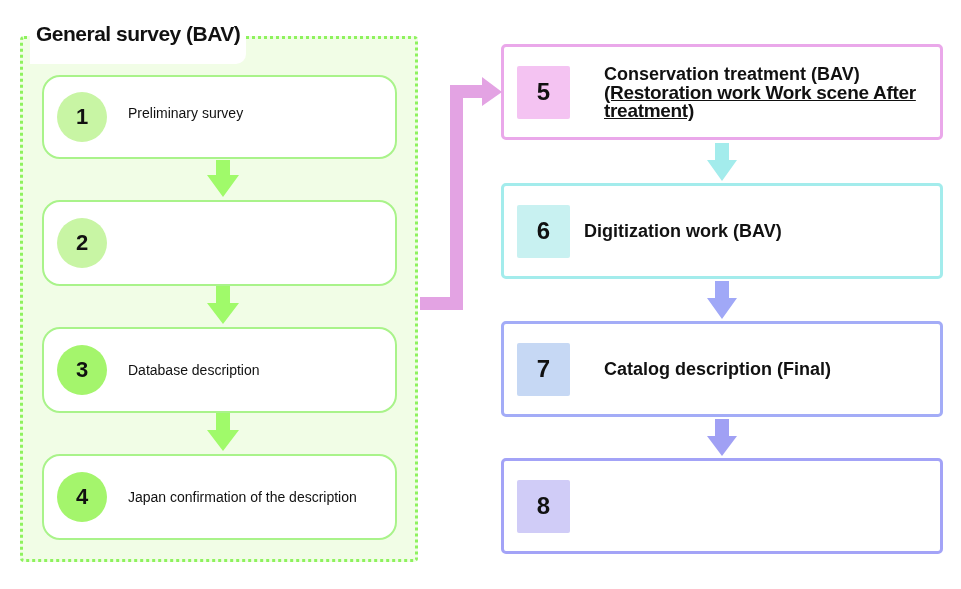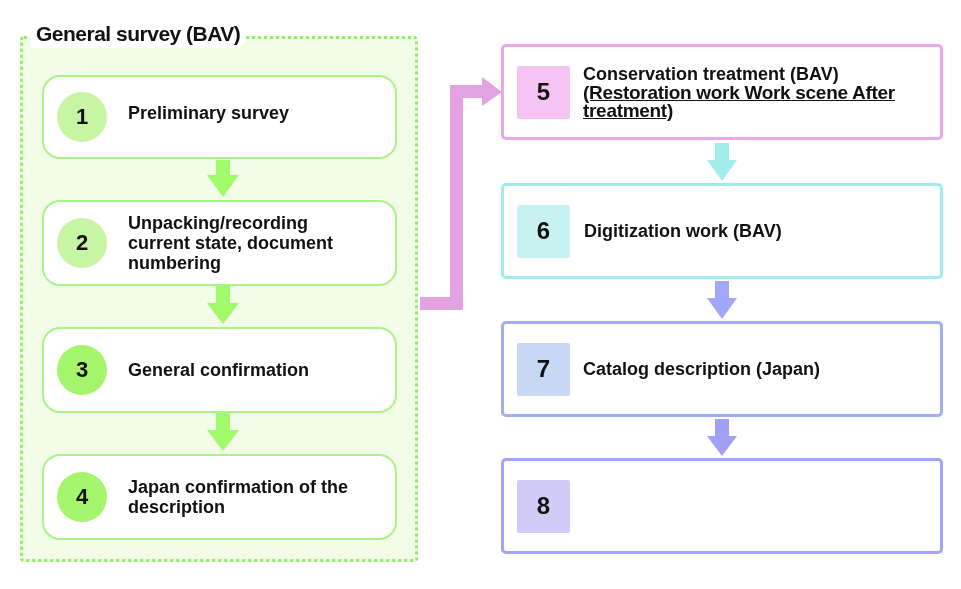--- a/index.html
+++ b/index.html
@@ -11,94 +11,93 @@
   }
   .group {
     position: absolute; left: 20px; top: 36px; width: 398px; height: 526px;
     box-sizing: border-box;
     background: #f1fde6;
     border: 3px dotted #8ef25e;
     border-radius: 4px;
   }
   .group-title {
     position: absolute; left: 30px; top: 22px;
-    background: #ffffff; padding: 0 6px 2px 6px;
+    background: #ffffff; padding: 0 6px 18px 6px;
     font-weight: bold; font-size: 21px; letter-spacing: -0.5px;
     border-radius: 0 0 10px 0;
   }
   .lbox {
     position: absolute; left: 42px; width: 355px;
     box-sizing: border-box;
     background: #ffffff;
     border: 2.5px solid #a9f38a;
     border-radius: 18px;
     display: flex; align-items: center;
   }
   .circle {
     width: 50px; height: 50px; border-radius: 50%;
     flex: 0 0 50px; margin-left: 13px; margin-right: 21px;
     display: flex; align-items: center; justify-content: center;
     font-weight: bold; font-size: 22px;
   }
   .c-light { background: #c8f5a4; }
   .c-bright { background: #a4f56c; }
-  .ltext { font-weight: bold; font-size: 18px; line-height: 20px; }
+  .ltext { font-weight: normal; font-size: 14px; line-height: 20px; }
   .rbox {
     position: absolute; left: 501px; width: 442px;
     box-sizing: border-box; background: #fff;
     border: 3px solid; border-radius: 5px;
     display: flex; align-items: center;
   }
   .sq {
     width: 53px; height: 53px; flex: 0 0 53px; border-radius: 2px;
     margin-left: 13px; margin-right: 13px;
     display: flex; align-items: center; justify-content: center;
     font-weight: bold; font-size: 24px;
   }
-  .rtext { font-weight: bold; font-size: 18px; line-height: 20px; }
+  .rtext { font-weight: bold; font-size: 18px; line-height: 20px; margin-left: 21px; }
   .rsub { font-weight: bold; font-size: 19px; line-height: 18px; display: block; letter-spacing: -0.3px; text-decoration: underline; }
   svg.overlay { position: absolute; left: 0; top: 0; }
 </style>
 </head>
 <body>
 
 <div class="group"></div>
 <div class="group-title">General survey (BAV)</div>
 
 <div class="lbox" style="top:75px;height:84px;">
   <div class="circle c-light">1</div>
   <div class="ltext" style="margin-top:-8px">Preliminary survey</div>
 </div>
 <div class="lbox" style="top:200px;height:86px;">
   <div class="circle c-light">2</div>
-  <div class="ltext" style="width:240px">Unpacking/recording current state, document numbering</div>
 </div>
 <div class="lbox" style="top:327px;height:86px;">
   <div class="circle c-bright">3</div>
-  <div class="ltext">General confirmation</div>
+  <div class="ltext">Database description</div>
 </div>
 <div class="lbox" style="top:454px;height:86px;">
   <div class="circle c-bright">4</div>
   <div class="ltext" style="width:250px">Japan confirmation of the description</div>
 </div>
 
 <div class="rbox" style="top:44px;height:96px;border-color:#eaa8ea;">
   <div class="sq" style="background:#f4c3f2;">5</div>
   <div class="rtext">
     <span>Conservation treatment (BAV)</span>
     <span class="rsub">(Restoration work Work scene After treatment)</span>
   </div>
 </div>
 <div class="rbox" style="top:183px;height:96px;border-color:#a3ecec;">
   <div class="sq" style="background:#c8f1f1;">6</div>
   <div class="rtext" style="margin-left:1px">Digitization work (BAV)</div>
 </div>
 <div class="rbox" style="top:321px;height:96px;border-color:#a3acf7;">
   <div class="sq" style="background:#c6d8f4;">7</div>
-  <div class="rtext">Catalog description (Japan)</div>
+  <div class="rtext">Catalog description (Final)</div>
 </div>
 <div class="rbox" style="top:458px;height:96px;border-color:#a3a3f7;">
   <div class="sq" style="background:#d0ccf7;">8</div>
 </div>
 
 <svg class="overlay" width="961" height="589">
 
   <polygon fill="#a0fa6a" points="216,160 230,160 230,175 239,175 223,197 207,175 216,175"></polygon>
   <polygon fill="#a0fa6a" points="216,286 230,286 230,303 239,303 223,324 207,303 216,303"></polygon>
   <polygon fill="#a0fa6a" points="216,413 230,413 230,430 239,430 223,451 207,430 216,430"></polygon>

